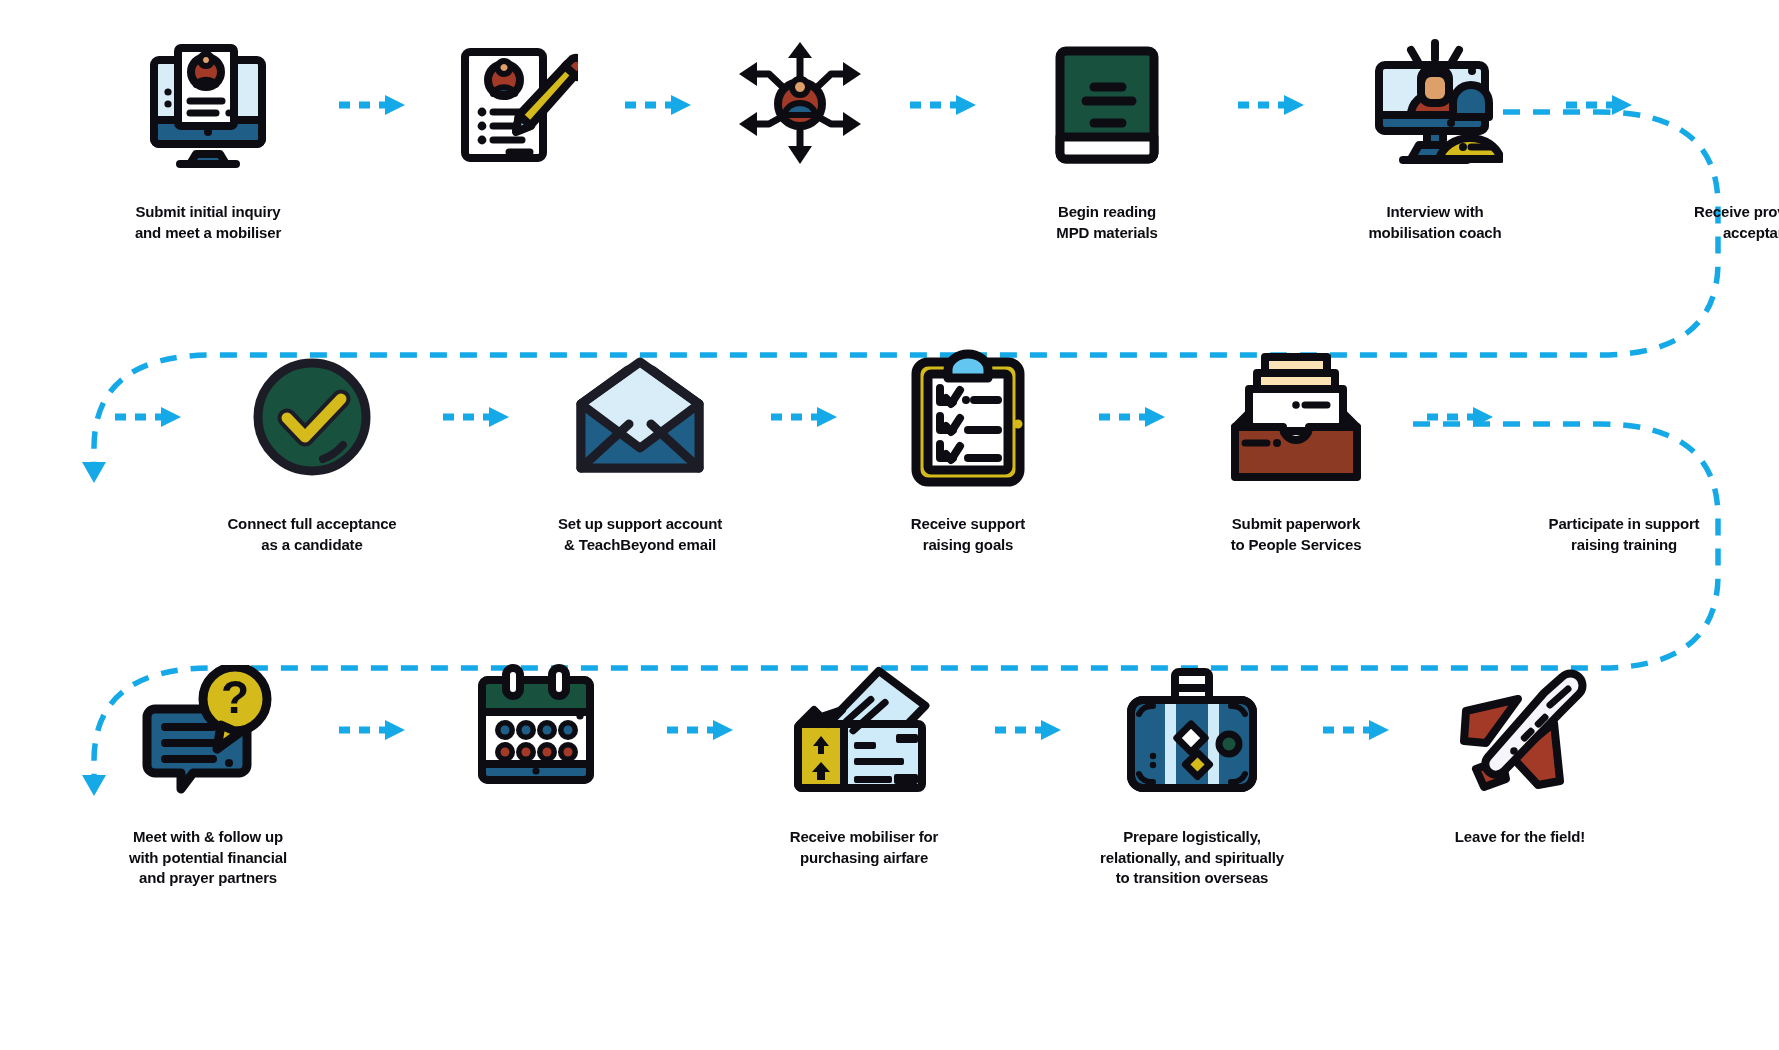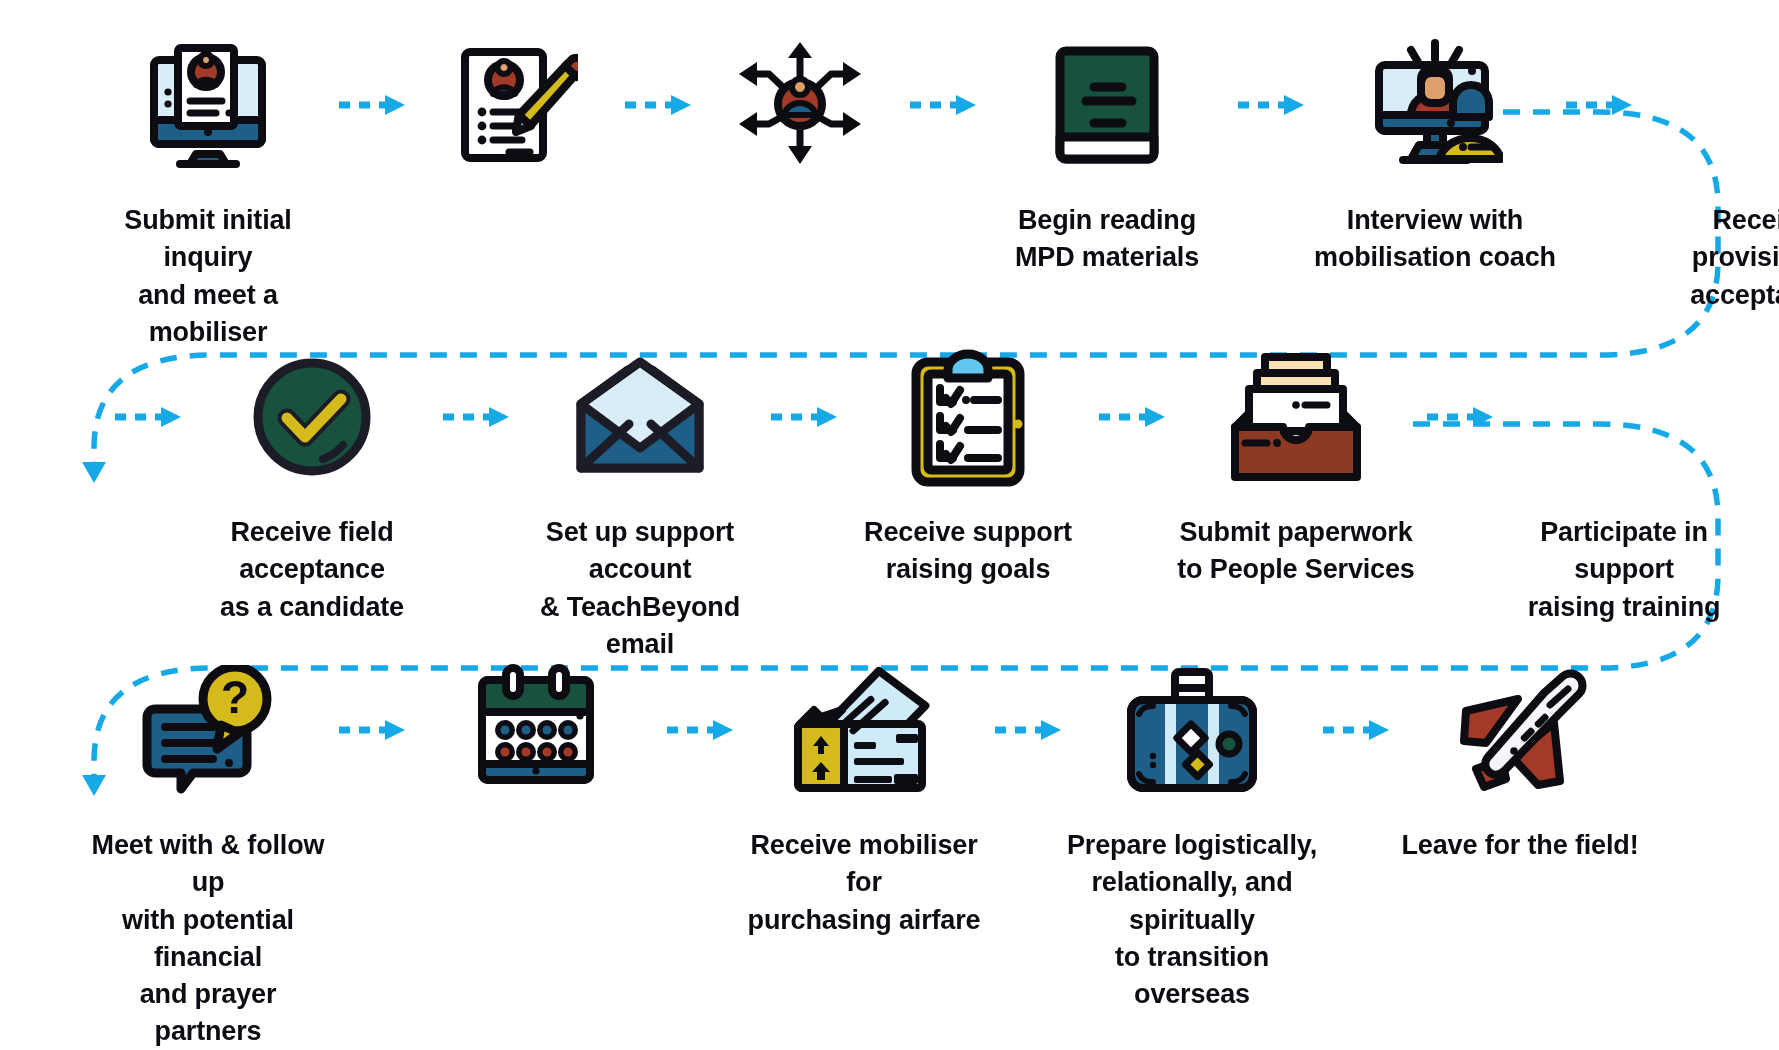--- a/index.html
+++ b/index.html
@@ -56,21 +56,21 @@
     width: 170px;
     display: flex;
     align-items: center;
     justify-content: center;
   }
   .icon-slot svg { display: block; }
 
   .step-label {
     margin-top: 22px;
     text-align: center;
-    font-size: 27px;
+    font-size: 15px;
     line-height: 1.38;
     font-weight: bold;
     color: #0c0c12;
     letter-spacing: -0.15px;
     white-space: pre-line;
     width: 250px;
   }
 
   
   .arrow {
@@ -275,21 +275,21 @@
 
     <div class="step">
       <div class="icon-slot">
         <svg width="122" height="122" viewBox="0 0 122 122">
           <circle cx="61" cy="61" r="54" fill="#19513f" stroke="#1c1c26" stroke-width="9"></circle>
           <path d="M36 62 l18 19 36 -38" fill="none" stroke="#1c1c26" stroke-width="19" stroke-linecap="round" stroke-linejoin="round"></path>
           <path d="M36 62 l18 19 36 -38" fill="none" stroke="#d4bb1b" stroke-width="11" stroke-linecap="round" stroke-linejoin="round"></path>
           <path d="M72 103 a48 48 0 0 0 20 -14" fill="none" stroke="#1c1c26" stroke-width="8" stroke-linecap="round"></path>
         </svg>
       </div>
-      <div class="step-label">Receive field acceptance
+      <div class="step-label">Connect full acceptance
 as a candidate</div>
     </div>
 
     <div class="arrow">
       <svg width="70" height="22" viewBox="0 0 70 22">
         <line x1="2" y1="11" x2="48" y2="11" stroke="#16a9e8" stroke-width="7" stroke-dasharray="11 9"></line>
         <polygon points="48,1 68,11 48,21" fill="#16a9e8"></polygon>
       </svg>
     </div>
 

